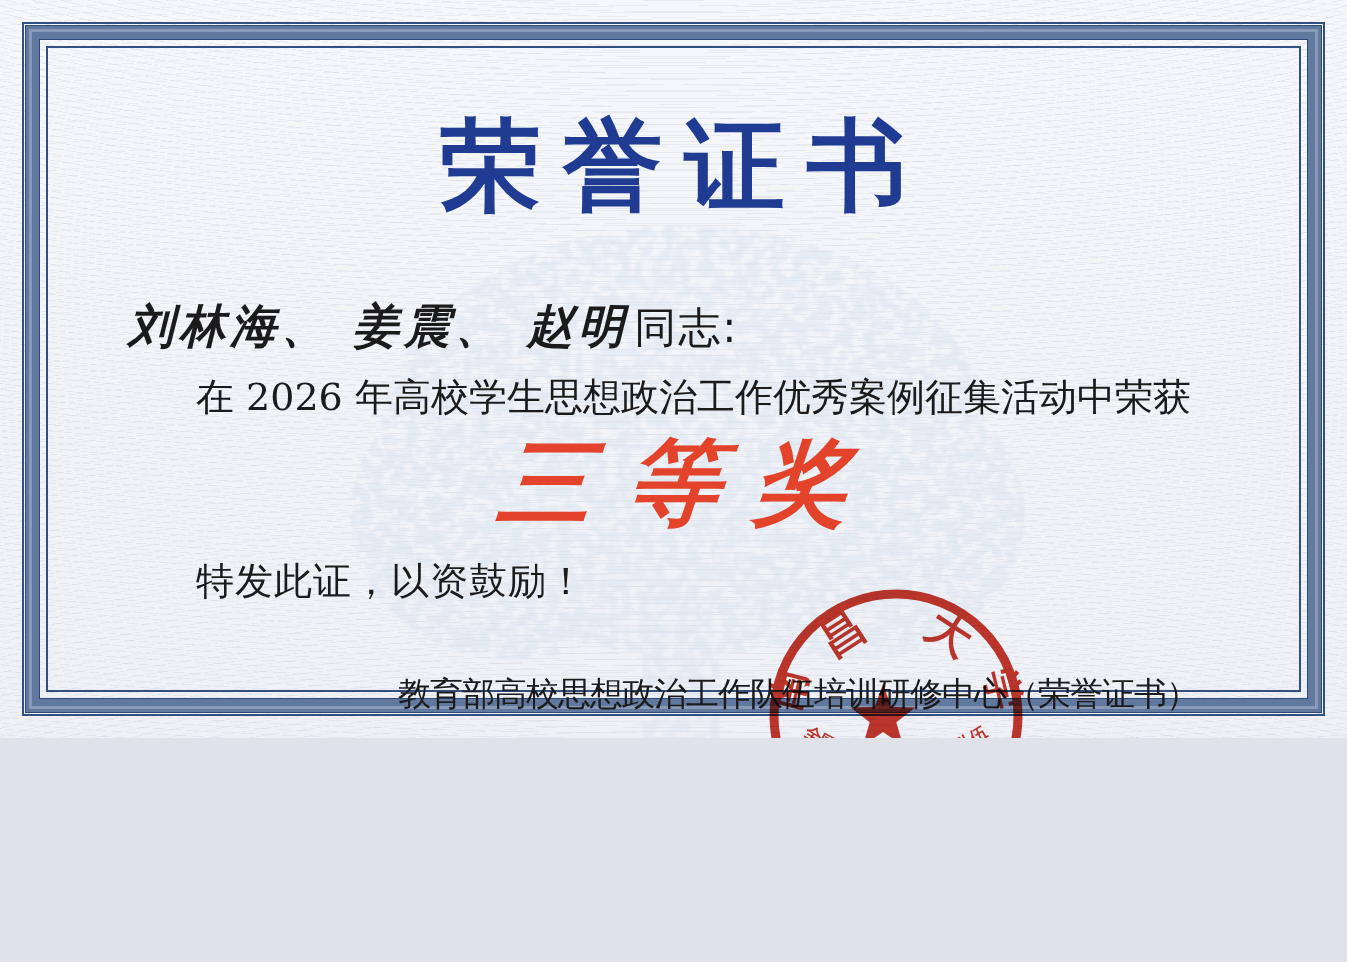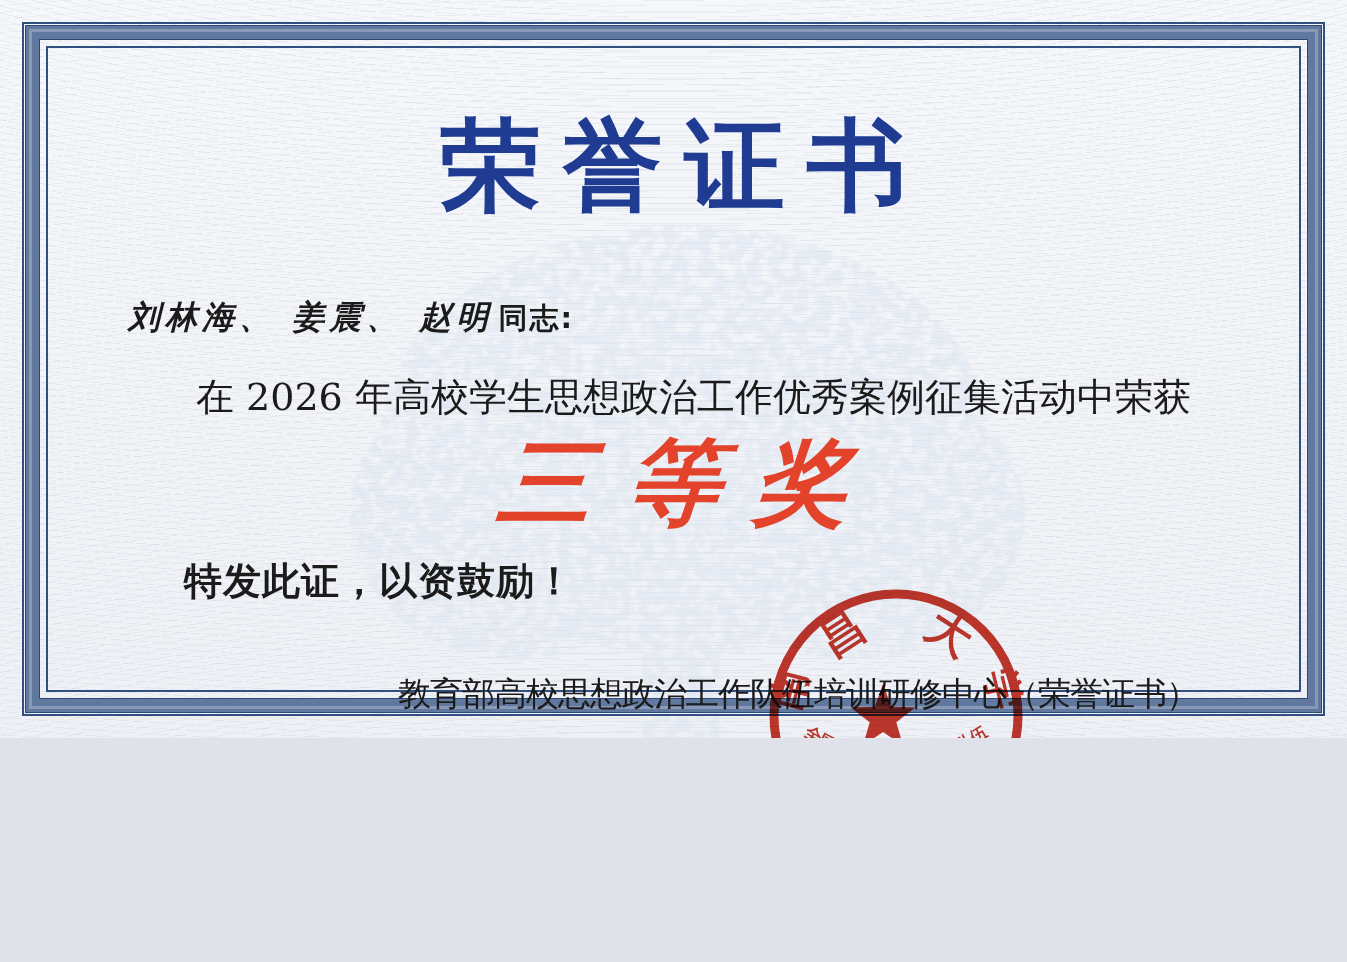--- a/index.html
+++ b/index.html
@@ -19,28 +19,28 @@
   .b-band::after{content:"";position:absolute;inset:-10px;border:3px solid rgba(255,255,255,.25);pointer-events:none;}
   .b-inner{position:absolute;inset:46px;border:2px solid #31507f;}
   
   .watermark{position:absolute;left:265px;top:215px;width:850px;height:660px;opacity:.55;}
   
   .title{position:absolute;top:100px;left:0;right:0;text-align:center;
     font-family:"DejaVu Serif","Liberation Serif",serif;font-weight:bold;
     font-size:100px;line-height:1.3;color:#1f3c92;letter-spacing:22px;text-indent:22px;}
   .recipients{position:absolute;top:296px;left:128px;white-space:nowrap;}
   .recipients .script{font-family:"DejaVu Serif","Liberation Serif",serif;
-    font-style:italic;font-weight:bold;font-size:32px;letter-spacing:5px;}
-  .recipients .suffix{font-size:29px;font-weight:700;letter-spacing:2px;}
+    font-style:italic;font-weight:bold;font-size:46px;letter-spacing:5px;}
+  .recipients .suffix{font-size:42px;font-weight:400;letter-spacing:2px;}
   .bodyline{position:absolute;top:372px;left:196px;font-size:38px;font-weight:500;white-space:nowrap;}
   .bodyline .year{font-family:"DejaVu Serif","Liberation Serif",serif;font-weight:normal;text-align:center;}
   .award{position:absolute;top:420px;left:0;right:0;text-align:center;
     font-family:"DejaVu Serif","Liberation Serif",serif;font-style:italic;font-weight:bold;
     font-size:94px;color:#e2432a;letter-spacing:34px;text-indent:34px;transform:skewX(-5deg);}
-  .closing{position:absolute;top:556px;left:184px;font-size:38px;font-weight:700;letter-spacing:1px;}
+  .closing{position:absolute;top:556px;left:196px;font-size:38px;font-weight:400;letter-spacing:1px;}
   .issuer{position:absolute;top:672px;left:398px;font-size:33px;font-weight:500;white-space:nowrap;letter-spacing:-1px;}
   .dateline{position:absolute;top:740px;left:753px;font-size:37px;font-weight:500;white-space:nowrap;}
   
   .seal{position:absolute;left:760px;top:580px;width:272px;height:272px;
         mix-blend-mode:multiply;opacity:.92;}
 </style>
 </head>
 <body>
 
 <div class="stage">

